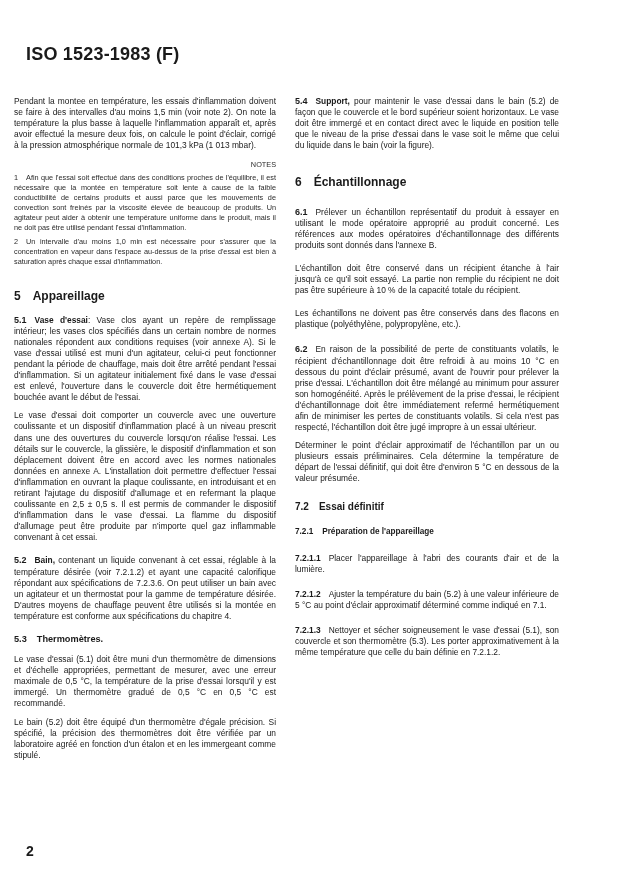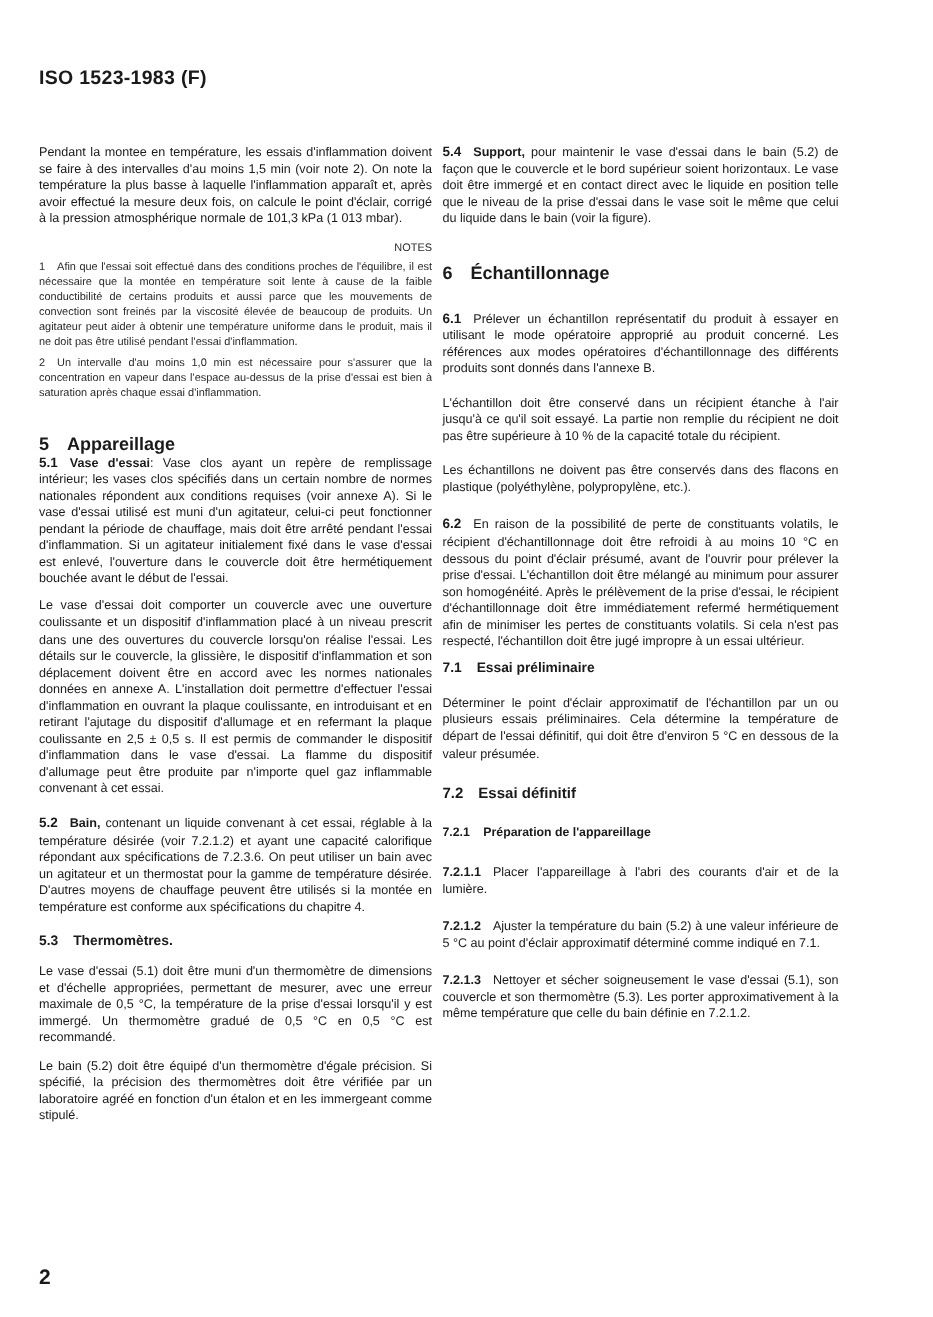--- a/index.html
+++ b/index.html
@@ -1,20 +1,20 @@
 <!DOCTYPE html>
 <html><head>
 <meta charset="utf-8">
 <style>
   html, body { margin: 0; padding: 0; background: #ffffff; }
   body { width: 622px; height: 878px; position: relative; overflow: hidden;
          font-family: "Liberation Sans", sans-serif; color: #1a1a1a; }
-  .header { position: absolute; left: 26px; top: 44px; font-weight: bold; font-size: 13px; letter-spacing: 0.2px; }
+  .header { position: absolute; left: 26px; top: 44px; font-weight: bold; font-size: 18px; letter-spacing: 0.2px; }
   .col { position: absolute; top: 96px; width: 262px; font-size: 8.4px; line-height: 11.1px; }
-  .col.left { left: 26px; }
+  .col.left { left: 14px; }
   .col.right { left: 295px; width: 264px; }
   p { margin: 0 0 7px 0; text-align: justify; }
   .notes { font-size: 7.3px; line-height: 10px; color: #2a2a2a; }
   .notes p { margin: 0 0 4px 0; }
   .notes-title { margin-bottom: 3px; text-align: right; }
   .nnum { margin-right: 8px; }
   h2 { font-size: 12px; font-weight: bold; margin: 0; }
   h2 .num { margin-right: 12px; }
   h3 { font-size: 9.2px; font-weight: bold; margin: 0; }
   h3 .num { margin-right: 10px; }
@@ -31,21 +31,21 @@
 
 <div class="col left">
   <p>Pendant la montee en température, les essais d'inflammation doivent se faire à des intervalles d'au moins 1,5 min (voir note 2). On note la température la plus basse à laquelle l'inflammation apparaît et, après avoir effectué la mesure deux fois, on calcule le point d'éclair, corrigé à la pression atmosphérique normale de 101,3 kPa (1 013 mbar).</p>
 
   <div class="notes" style="margin-top:9px;">
     <div class="notes-title">NOTES</div>
     <p><span class="nnum">1</span><span>Afin que l'essai soit effectué dans des conditions proches de l'équilibre, il est nécessaire que la montée en température soit lente à cause de la faible conductibilité de certains produits et aussi parce que les mouvements de convection sont freinés par la viscosité élevée de beaucoup de produits. Un agitateur peut aider à obtenir une température uniforme dans le produit, mais il ne doit pas être utilisé pendant l'essai d'inflammation.</span></p>
     <p><span class="nnum">2</span><span>Un intervalle d'au moins 1,0 min est nécessaire pour s'assurer que la concentration en vapeur dans l'espace au-dessus de la prise d'essai est bien à saturation après chaque essai d'inflammation.</span></p>
   </div>
 
-  <h2 style="margin-top:24px;margin-bottom:0;">
+  <h2 style="margin-top:24px;margin-bottom:12px;">
     <span class="num">5</span><span>Appareillage</span>
   </h2>
 
   <p>
     <span class="sn">5.1</span><span class="st">Vase d'essai</span><span>: Vase clos ayant un repère de remplissage intérieur; les vases clos spécifiés dans un certain nombre de normes nationales répondent aux conditions requises (voir annexe A). Si le vase d'essai utilisé est muni d'un agitateur, celui-ci peut fonctionner pendant la période de chauffage, mais doit être arrêté pendant l'essai d'inflammation. Si un agitateur initialement fixé dans le vase d'essai est enlevé, l'ouverture dans le couvercle doit être hermétiquement bouchée avant le début de l'essai.</span>
   </p>
   <p>Le vase d'essai doit comporter un couvercle avec une ouverture coulissante et un dispositif d'inflammation placé à un niveau prescrit dans une des ouvertures du couvercle lorsqu'on réalise l'essai. Les détails sur le couvercle, la glissière, le dispositif d'inflammation et son déplacement doivent être en accord avec les normes nationales données en annexe A. L'installation doit permettre d'effectuer l'essai d'inflammation en ouvrant la plaque coulissante, en introduisant et en retirant l'ajutage du dispositif d'allumage et en refermant la plaque coulissante en 2,5 ± 0,5 s. Il est permis de commander le dispositif d'inflammation dans le vase d'essai. La flamme du dispositif d'allumage peut être produite par n'importe quel gaz inflammable convenant à cet essai.</p>
 
   <p style="margin-top:12px;">
     <span class="sn">5.2</span><span class="st">Bain,</span><span> contenant un liquide convenant à cet essai, réglable à la température désirée (voir 7.2.1.2) et ayant une capacité calorifique répondant aux spécifications de 7.2.3.6. On peut utiliser un bain avec un agitateur et un thermostat pour la gamme de température désirée. D'autres moyens de chauffage peuvent être utilisés si la montée en température est conforme aux spécifications du chapitre 4.</span>
@@ -71,23 +71,20 @@
     <span class="sn">6.1</span><span>Prélever un échantillon représentatif du produit à essayer en utilisant le mode opératoire approprié au produit concerné. Les références aux modes opératoires d'échantillonnage des différents produits sont donnés dans l'annexe B.</span>
   </p>
   <p style="margin-top:12px;">L'échantillon doit être conservé dans un récipient étanche à l'air jusqu'à ce qu'il soit essayé. La partie non remplie du récipient ne doit pas être supérieure à 10 % de la capacité totale du récipient.</p>
   <p style="margin-top:12px;">Les échantillons ne doivent pas être conservés dans des flacons en plastique (polyéthylène, polypropylène, etc.).</p>
 
   <p style="margin-top:14px;">
     <span class="sn">6.2</span><span>En raison de la possibilité de perte de constituants volatils, le récipient d'échantillonnage doit être refroidi à au moins 10 °C en dessous du point d'éclair présumé, avant de l'ouvrir pour prélever la prise d'essai. L'échantillon doit être mélangé au minimum pour assurer son homogénéité. Après le prélèvement de la prise d'essai, le récipient d'échantillonnage doit être immédiatement refermé hermétiquement afin de minimiser les pertes de constituants volatils. Si cela n'est pas respecté, l'échantillon doit être jugé impropre à un essai ultérieur.</span>
   </p>
 
 
-  <h3 style="margin-bottom:12px;">
-    <span class="num">7.1</span><span>Essai préliminaire</span>
-  </h3>
   <p>Déterminer le point d'éclair approximatif de l'échantillon par un ou plusieurs essais préliminaires. Cela détermine la température de départ de l'essai définitif, qui doit être d'environ 5 °C en dessous de la valeur présumée.</p>
 
   <h3 style="margin-top:16px;margin-bottom:14px;font-size:10px;">
     <span class="num">7.2</span><span>Essai définitif</span>
   </h3>
 
   <h4 style="margin-bottom:16px;">
     <span class="num">7.2.1</span><span>Préparation de l'appareillage</span>
   </h4>
 

